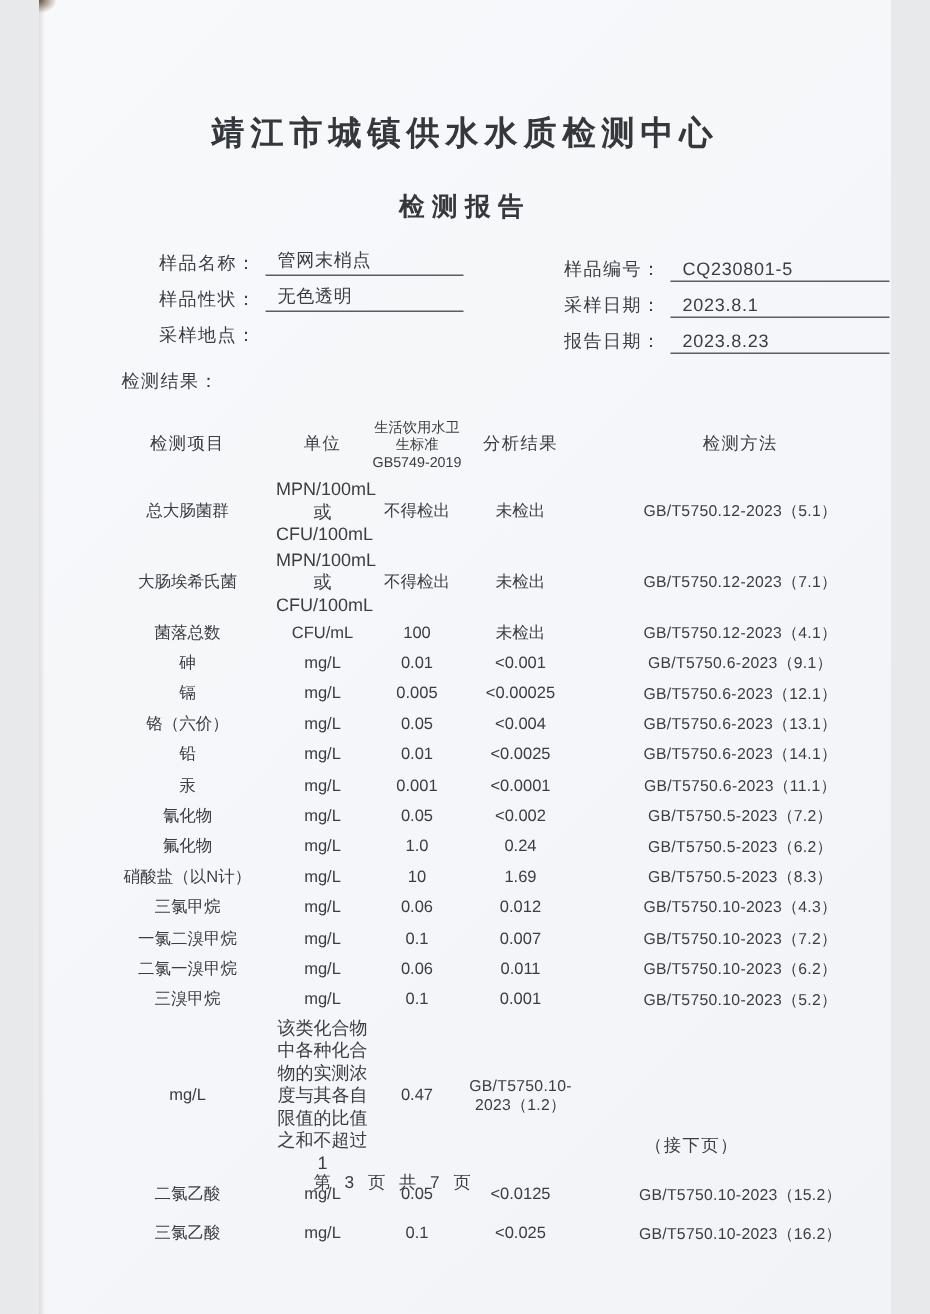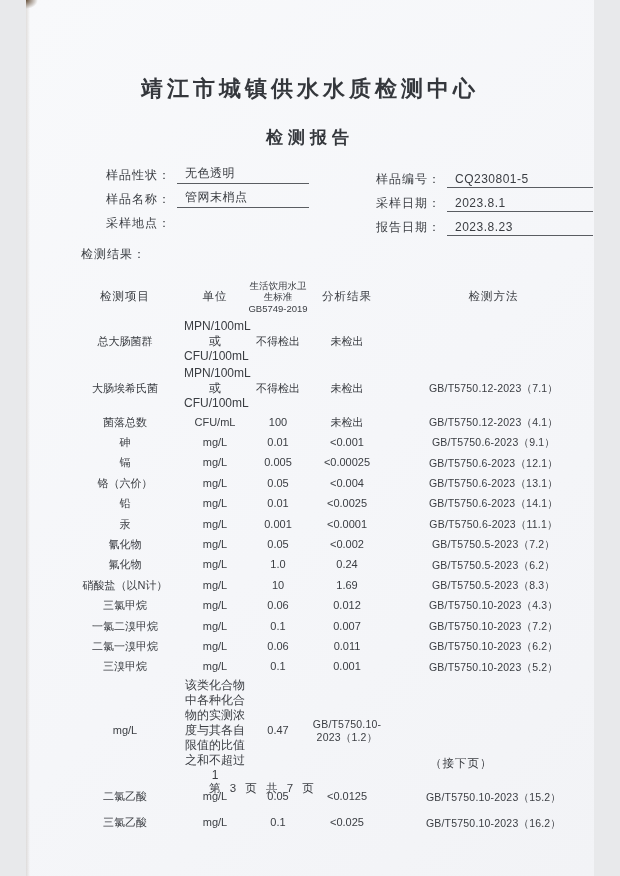--- a/index.html
+++ b/index.html
@@ -65,26 +65,26 @@
 
 <div class="page">
   <div class="edge-left"></div>
   <div class="corner-speck"></div>
 
   <div class="title">靖江市城镇供水水质检测中心</div>
   <div class="subtitle">检测报告</div>
 
   <div class="info-left">
     <div class="info-row">
+      <span class="info-label">样品名称：</span>
+      <span class="info-value">管网末梢点</span>
+    </div>
+    <div class="info-row">
       <span class="info-label">样品性状：</span>
       <span class="info-value">无色透明</span>
-    </div>
-    <div class="info-row">
-      <span class="info-label">样品名称：</span>
-      <span class="info-value">管网末梢点</span>
     </div>
     <div class="info-row">
       <span class="info-label">采样地点：</span>
     </div>
   </div>
 
   <div class="info-right">
     <div class="info-row">
       <span class="info-label">样品编号：</span>
       <span class="info-value">CQ230801-5</span>
@@ -108,20 +108,21 @@
       <div class="cell c-std">生活饮用水卫生标准GB5749-2019</div>
       <div class="cell c-res">分析结果</div>
       <div class="cell c-meth">检测方法</div>
     </div>
     <div>
         <div class="trow">
           <div class="cell c-item">总大肠菌群</div>
           <div class="cell c-unit small">MPN/100mL或CFU/100mL</div>
           <div class="cell c-std">不得检出</div>
           <div class="cell c-res">未检出</div>
+          <div class="cell c-meth">GB/T5750.12-2023（5.1）</div>
         </div>
         <div class="trow">
           <div class="cell c-item">大肠埃希氏菌</div>
           <div class="cell c-unit small">MPN/100mL或CFU/100mL</div>
           <div class="cell c-std">不得检出</div>
           <div class="cell c-res">未检出</div>
           <div class="cell c-meth">GB/T5750.12-2023（7.1）</div>
         </div>
         <div class="trow">
           <div class="cell c-item">菌落总数</div>

